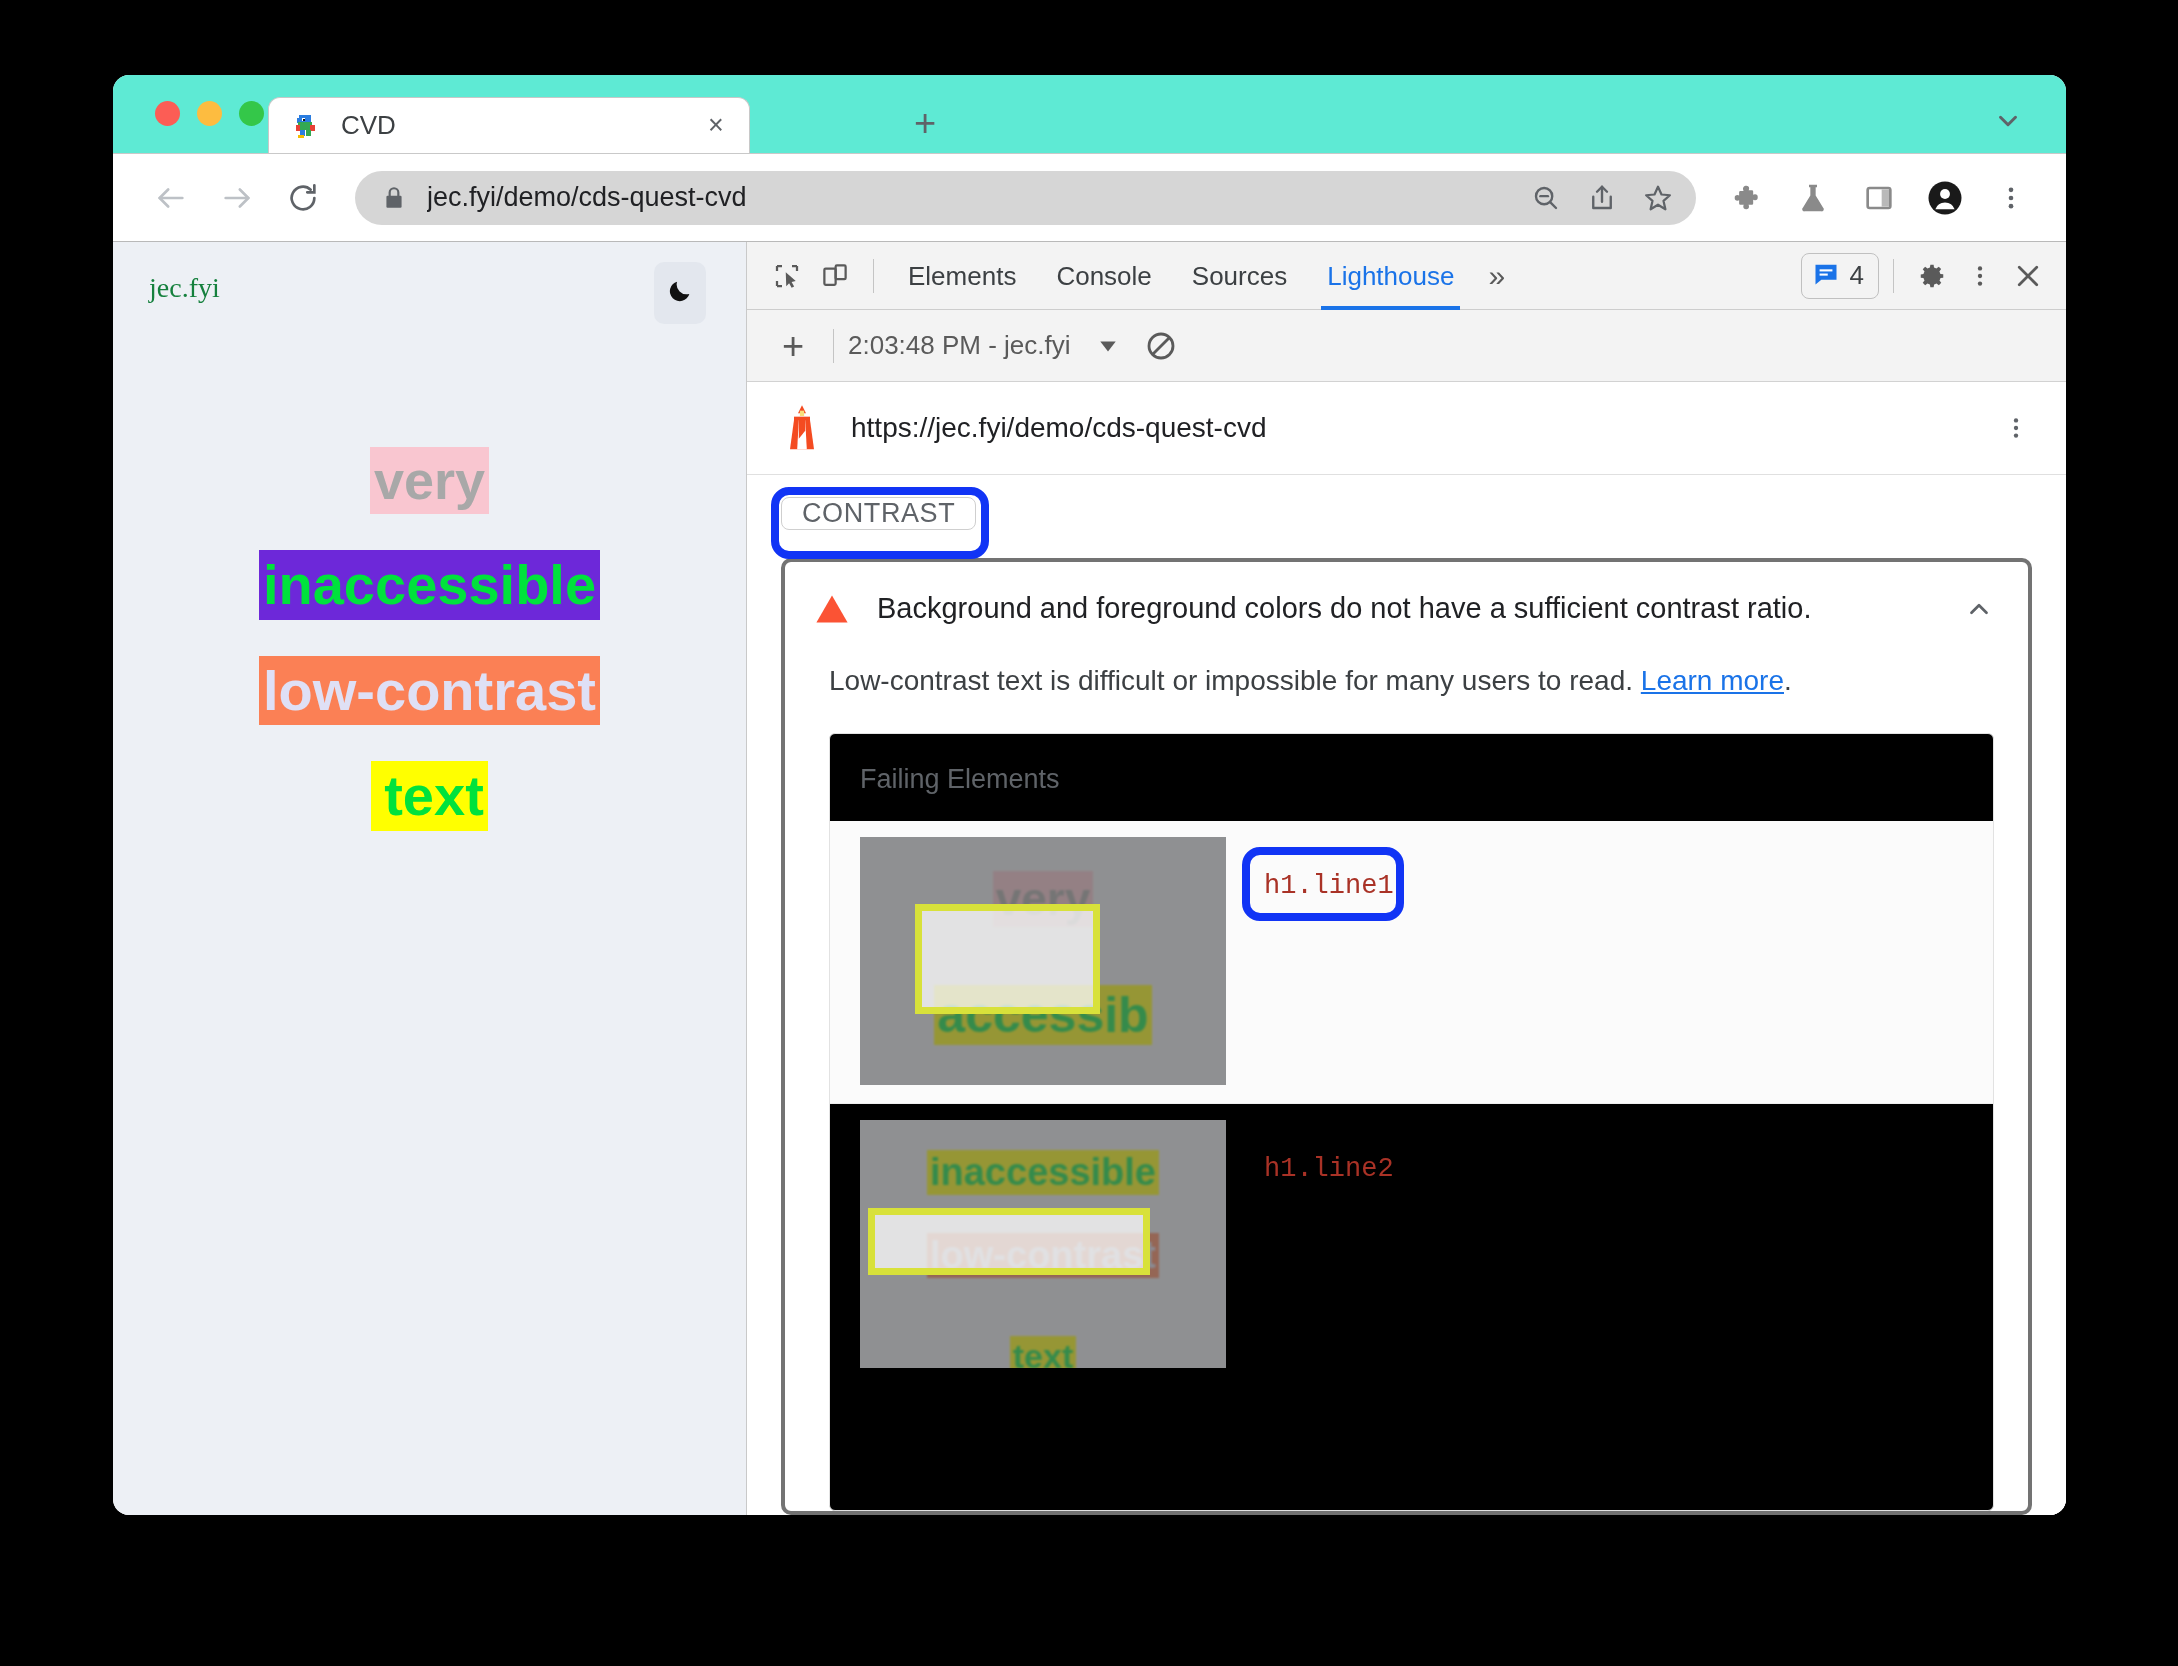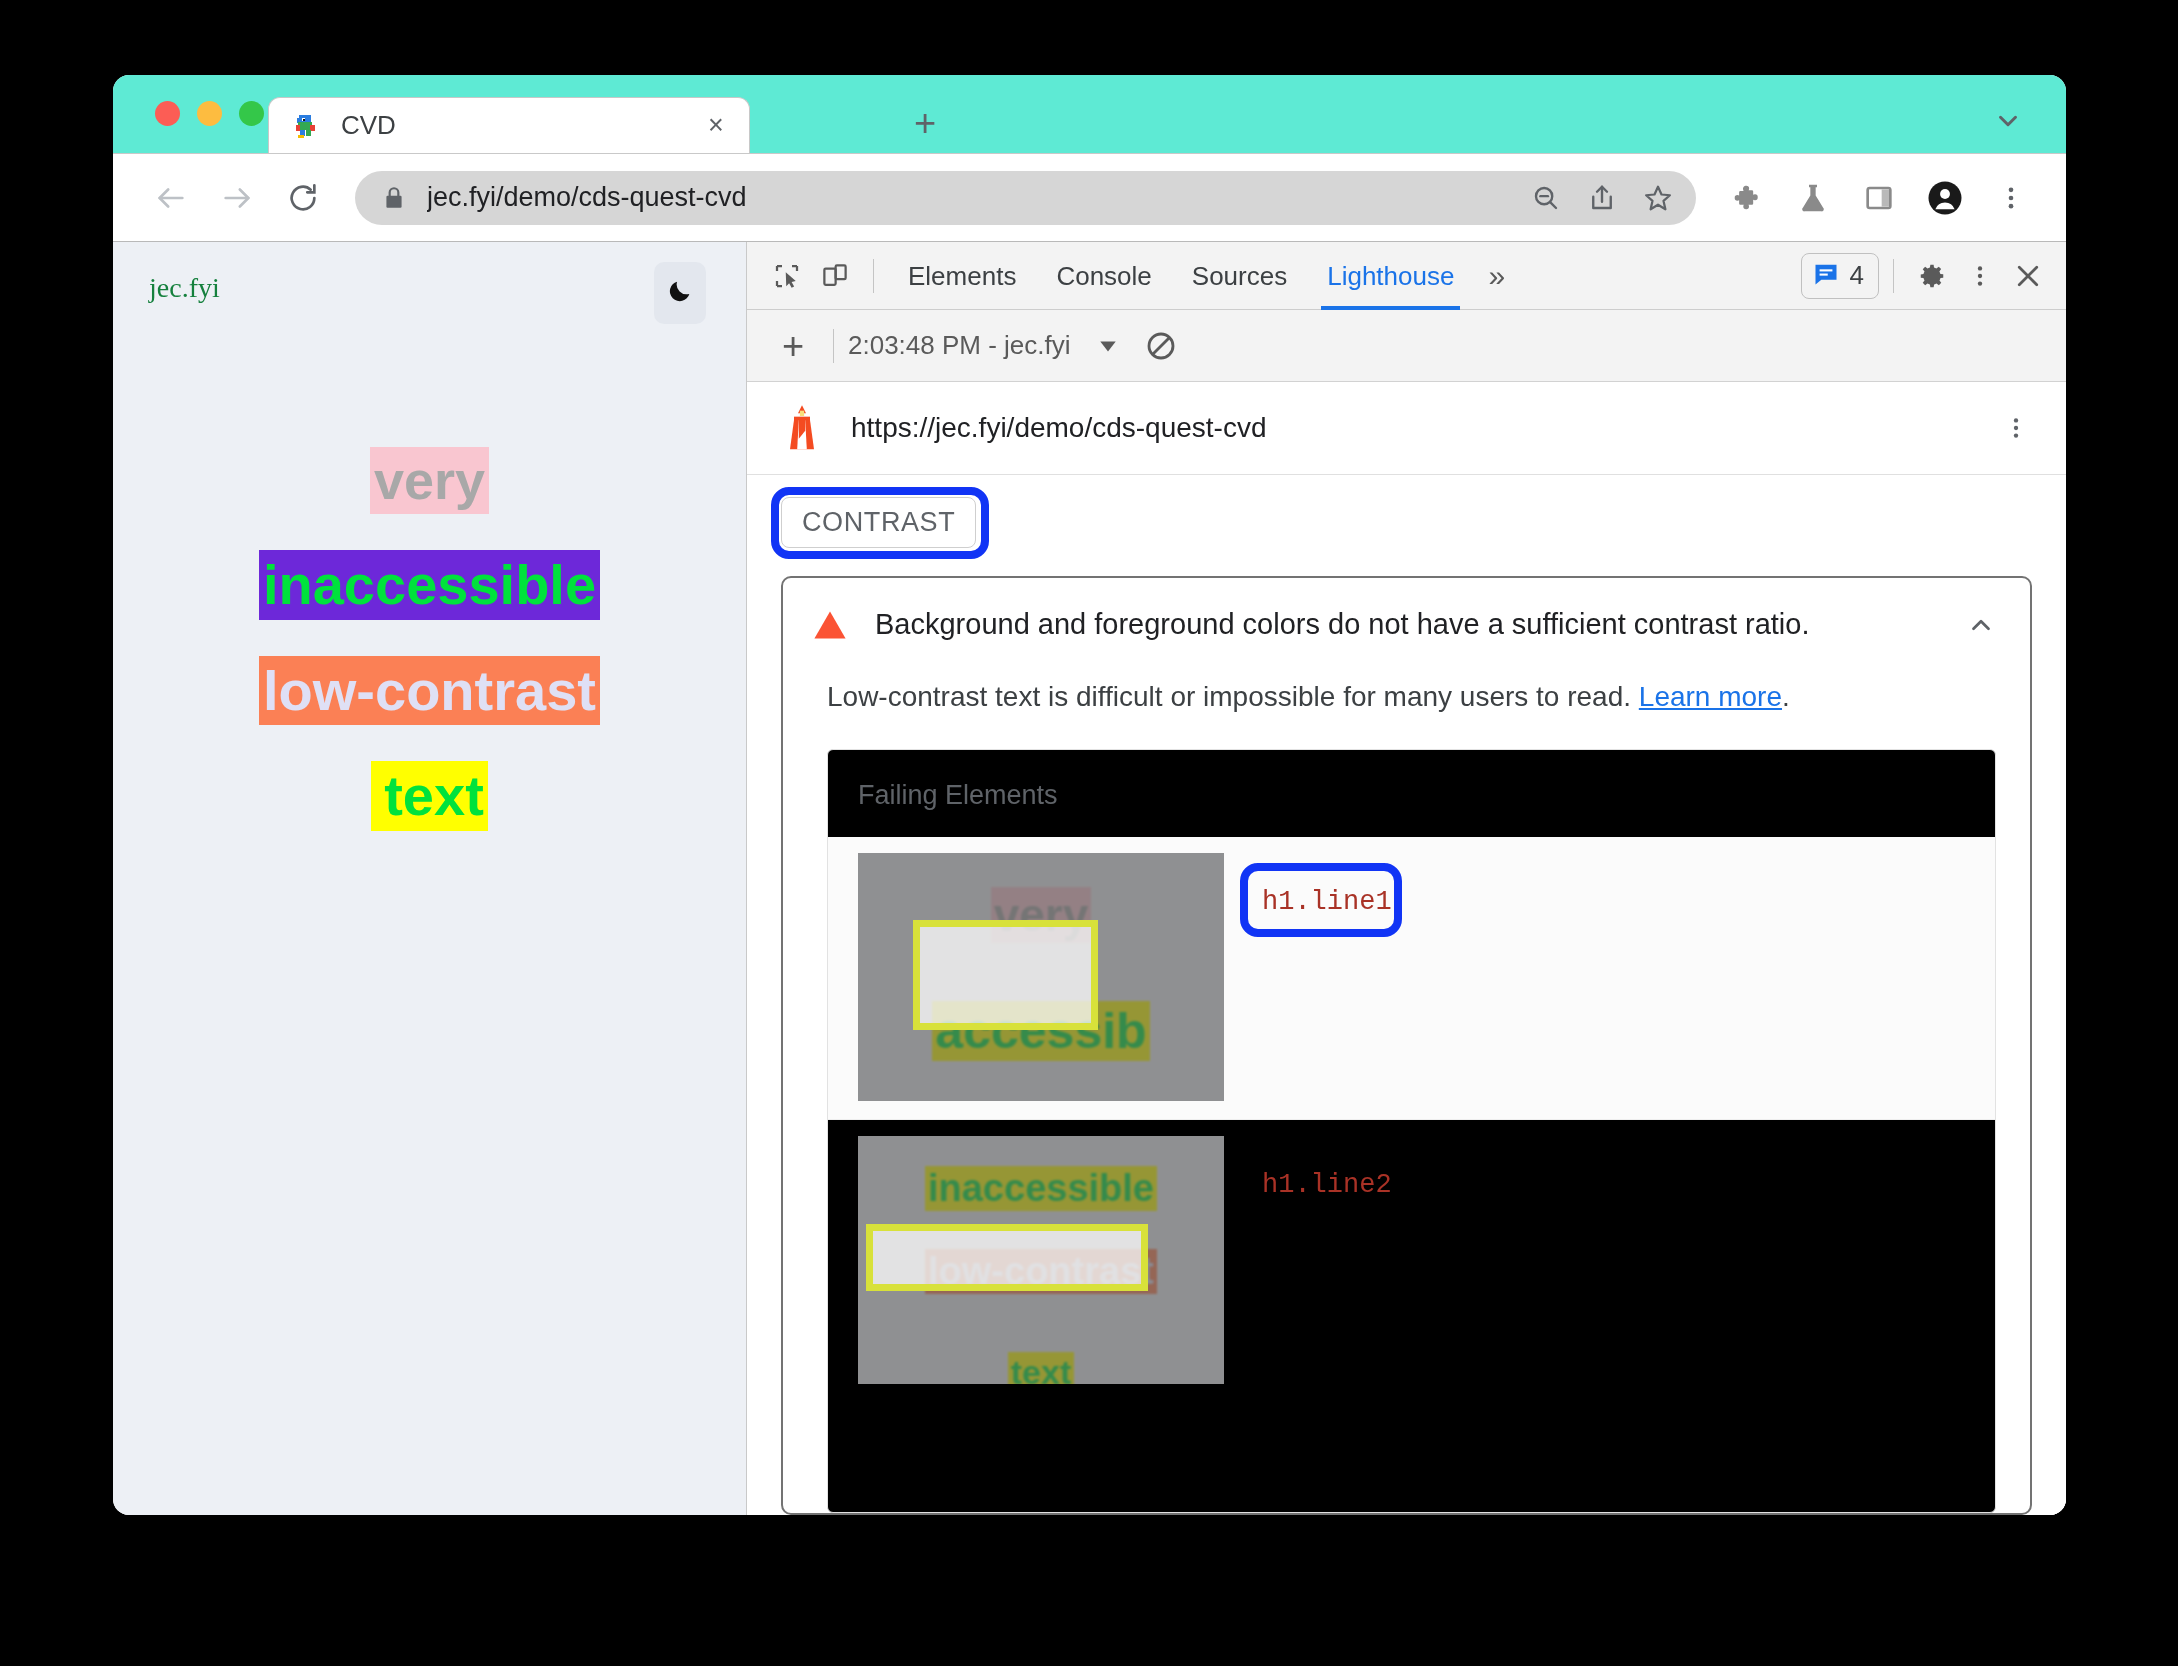--- a/index.html
+++ b/index.html
@@ -268,35 +268,35 @@
     flex: 0 0 auto;
     position: relative;
   }
   #contrast-badge {
     display: inline-block;
     font-size: 27px; letter-spacing: 0.6px;
     color: #5f6368;
     background: #ffffff;
     border: 1px solid #cfcfcf;
     border-radius: 8px;
-    padding: 9px 20px;
+    padding: 0 20px;
   }
   
   #contrast-annotation {
     position: absolute;
     left: 24px; top: 12px;
     width: 218px; height: 72px;
     border: 8px solid #1134f5;
     border-radius: 18px;
     pointer-events: none;
   }
 
   #audit-card {
     margin: 18px 34px 0 34px;
-    border: 2px solid #737373;
+    border: 4px solid #737373;
     border-radius: 10px;
     flex: 1 1 auto;
     min-height: 0;
     overflow: hidden;
     display: flex; flex-direction: column;
     background: #fff;
   }
   #audit-head {
     display: flex; align-items: center;
     padding: 30px 34px 30px 30px;

